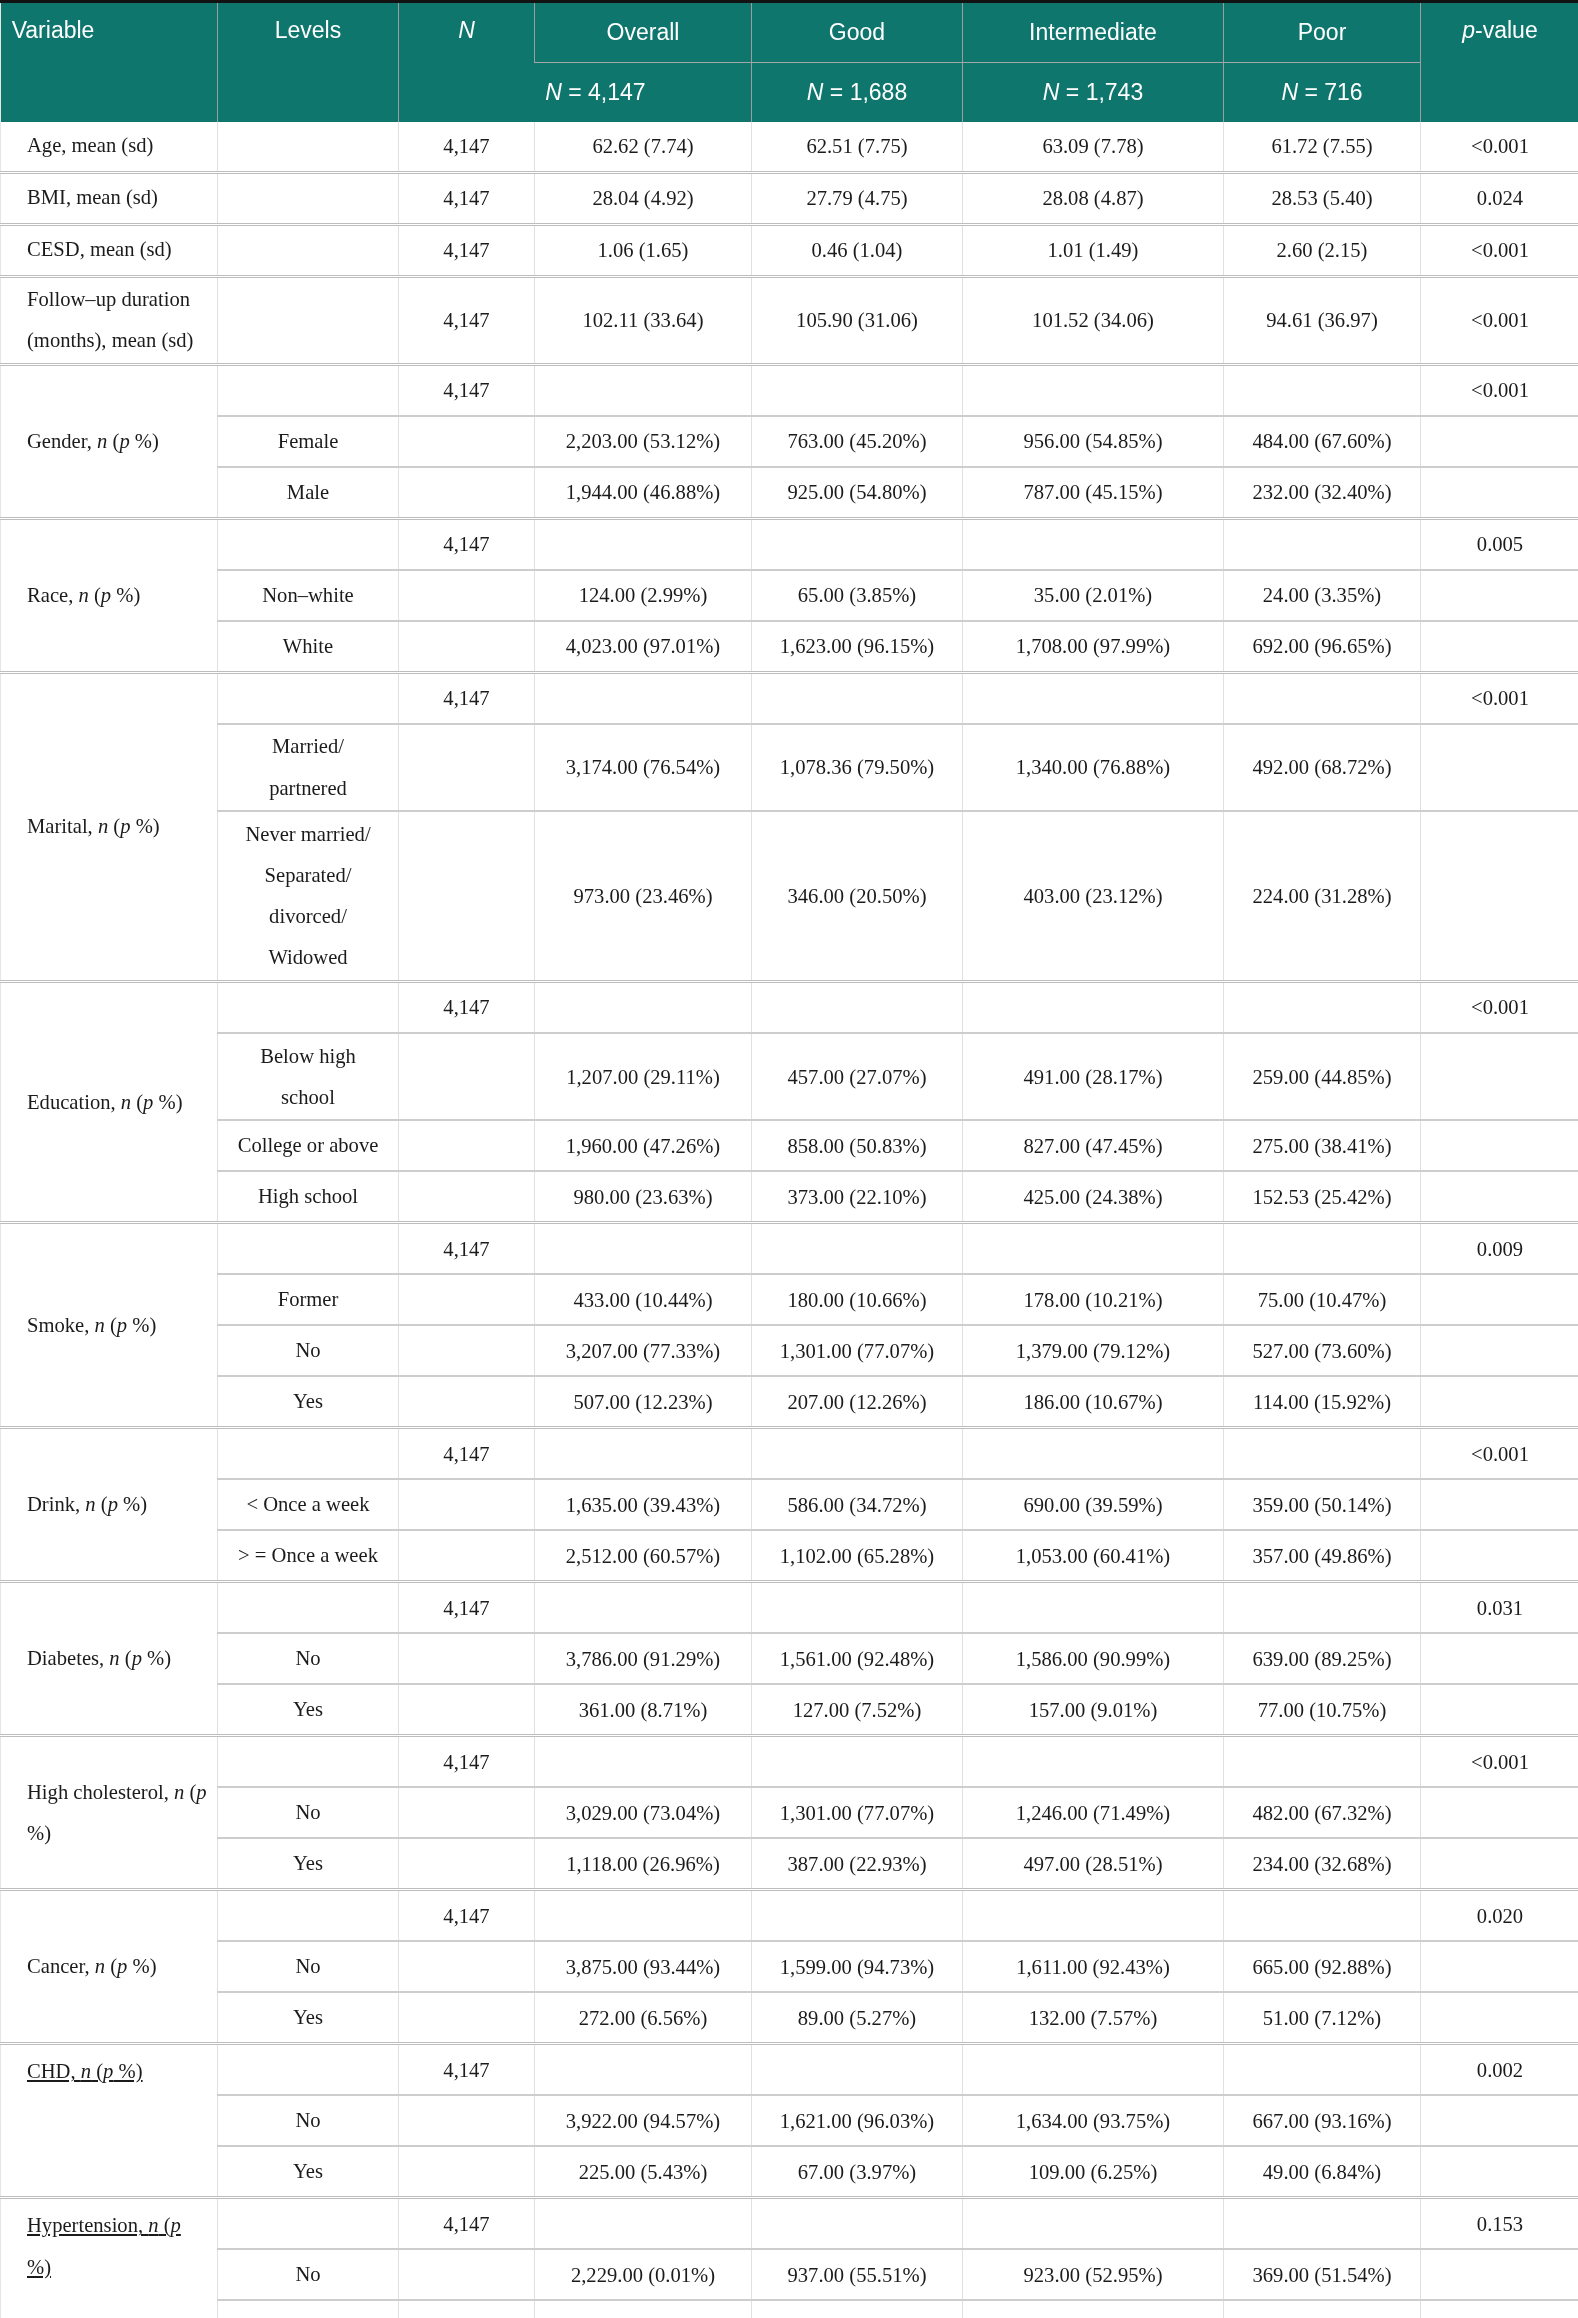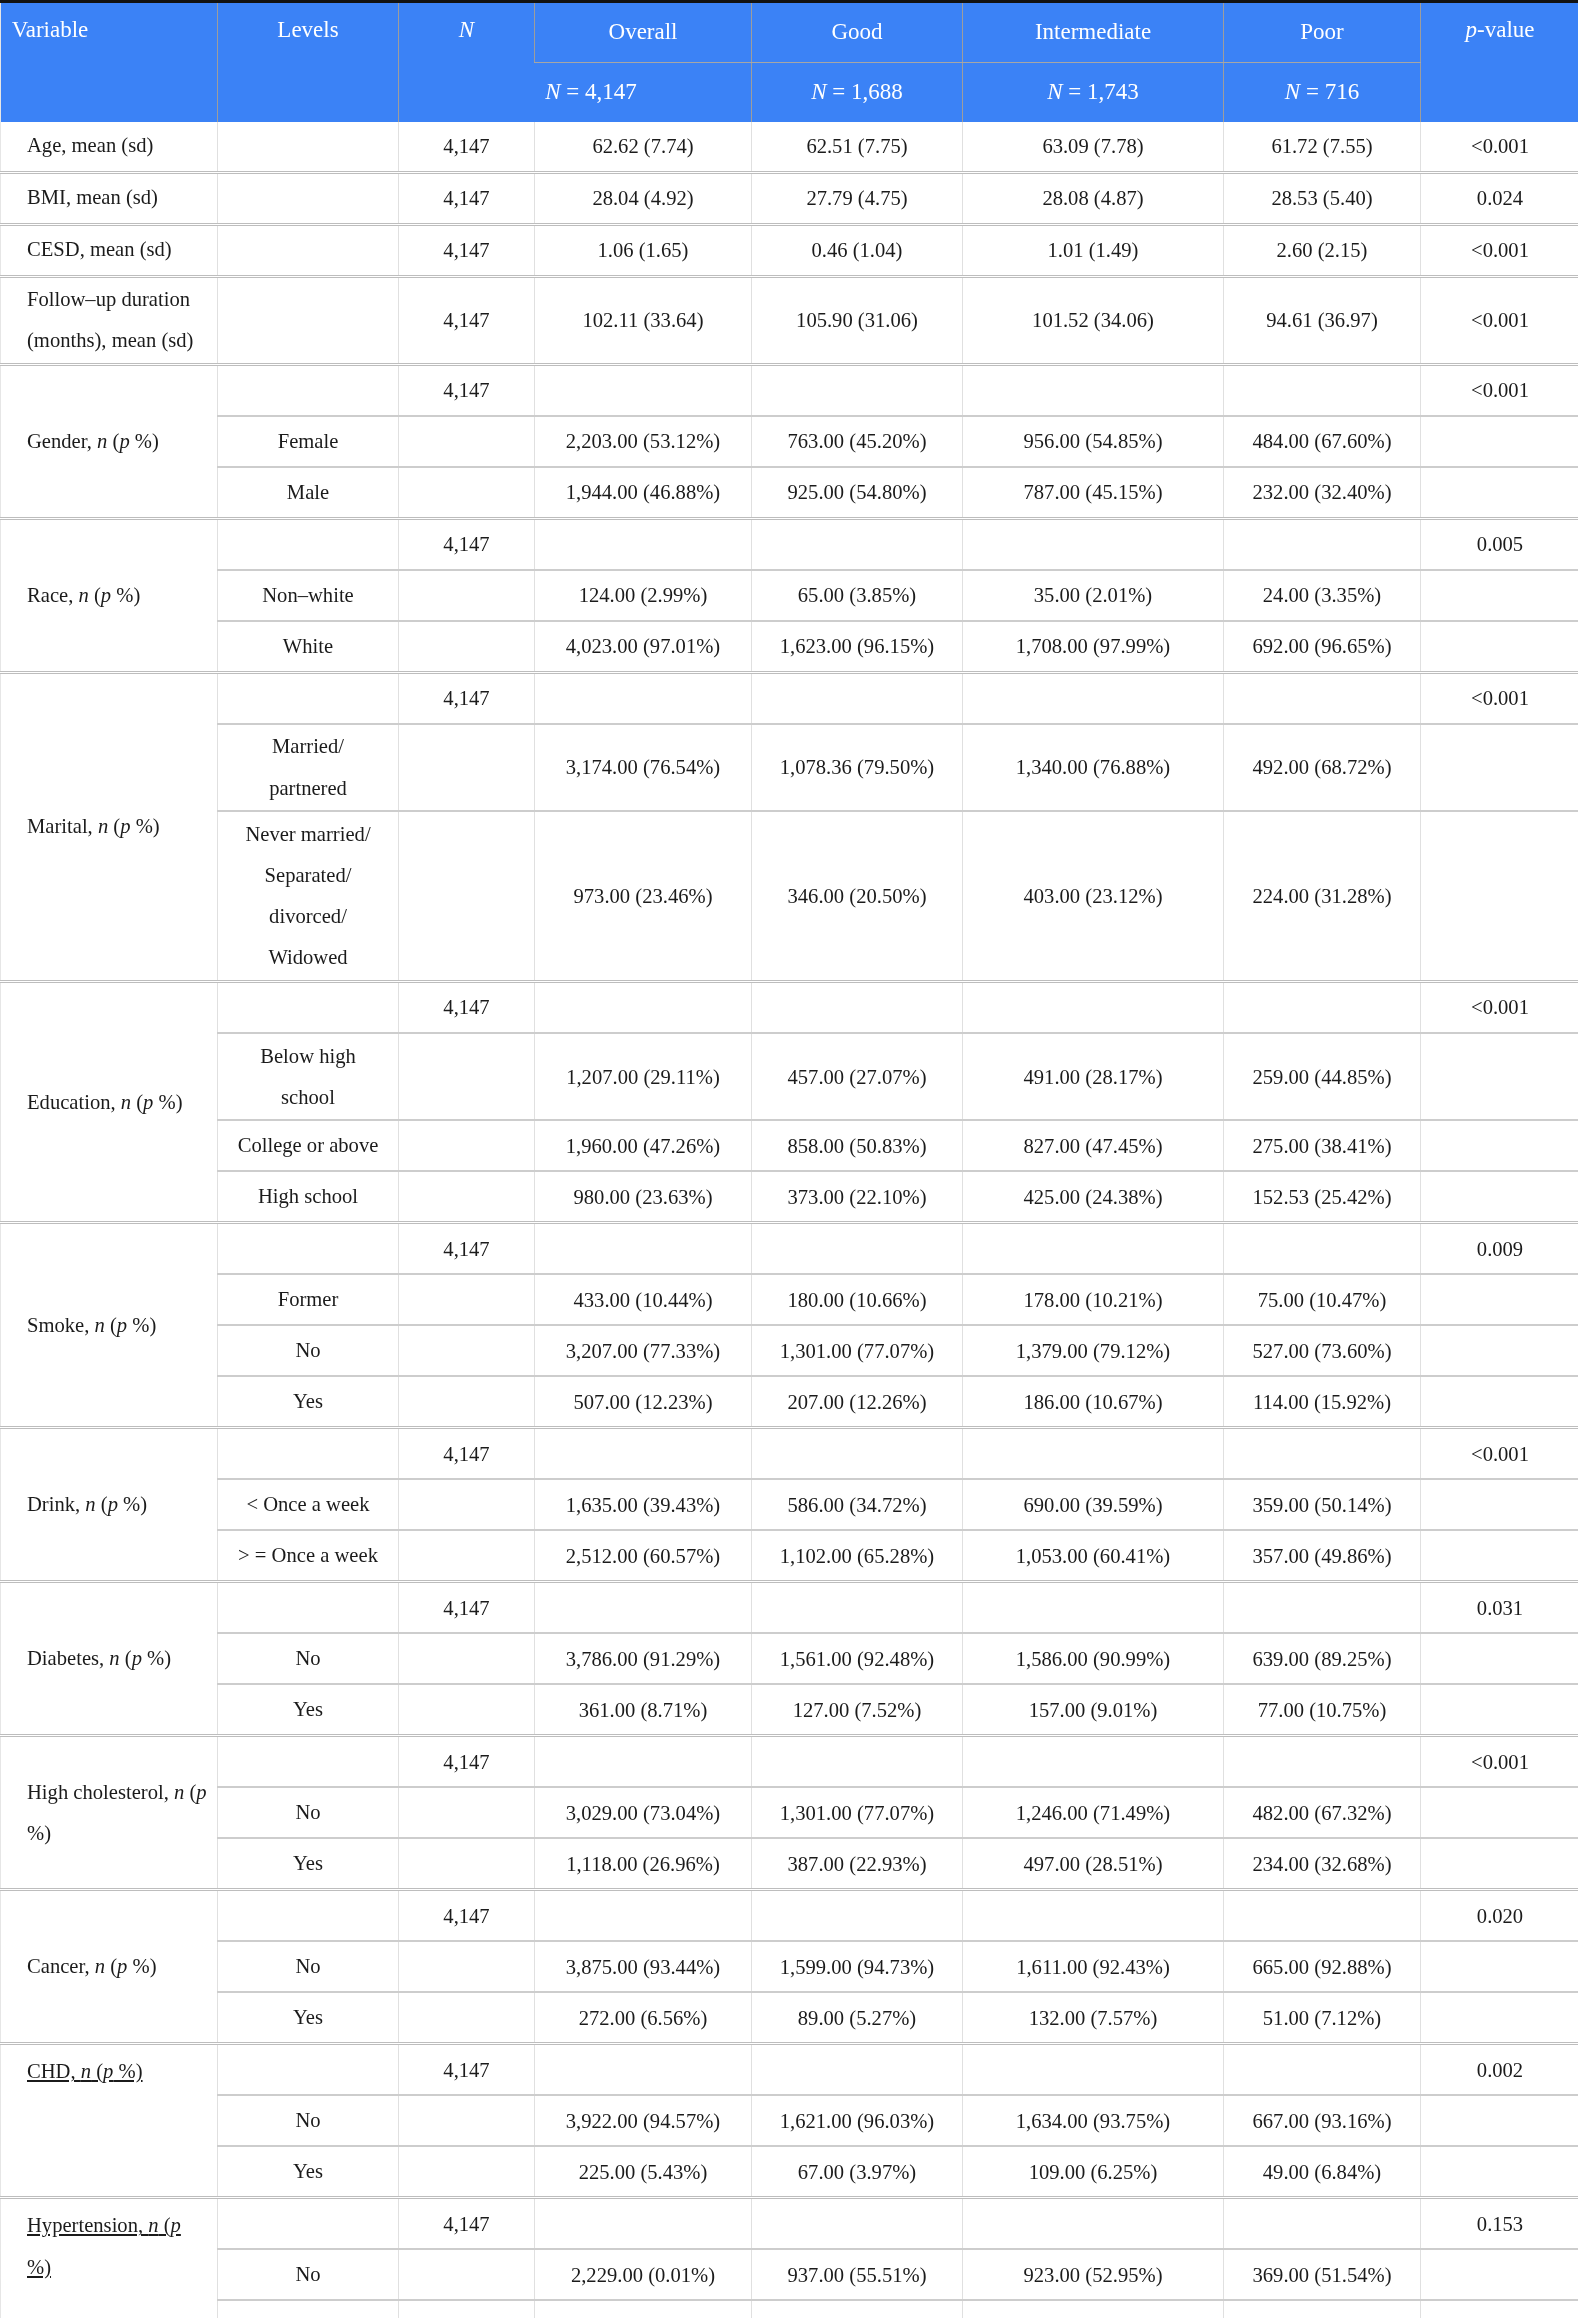--- a/index.html
+++ b/index.html
@@ -12,22 +12,22 @@
     border-top:3.8px solid #121212;
     border-bottom:1.5px solid #b5b5b5;
     border-left:1.5px solid #e6e6e6;
     border-right:1.5px solid #e6e6e6;
   }
   col.c-var{width:217px;} col.c-lev{width:181px;} col.c-n{width:136px;}
   col.c-overall{width:217px;} col.c-good{width:211px;} col.c-inter{width:261px;}
   col.c-poor{width:197px;} col.c-p{width:159px;}
 
   thead th{
-    background:#3b82f6;color:#ffffff;
-    font-family:Liberation Serif, serif;
+    background:#0f766e;color:#ffffff;
+    font-family:Liberation Sans, sans-serif;
     font-weight:400;font-size:23px;line-height:30.5px;
     text-align:center;vertical-align:middle;
     border-left:1.5px solid #9d9d9d;
     padding:0 6.1px;height:53px;
   }
   thead th:first-child{border-left:none;text-align:left;padding-left:10.7px;}
   thead th.span2{vertical-align:top;padding-top:11.5px;height:107px;}
   thead th.hdr-top{border-bottom:1.5px solid #a6a6a6;}
   thead th i{font-style:italic;}
 

